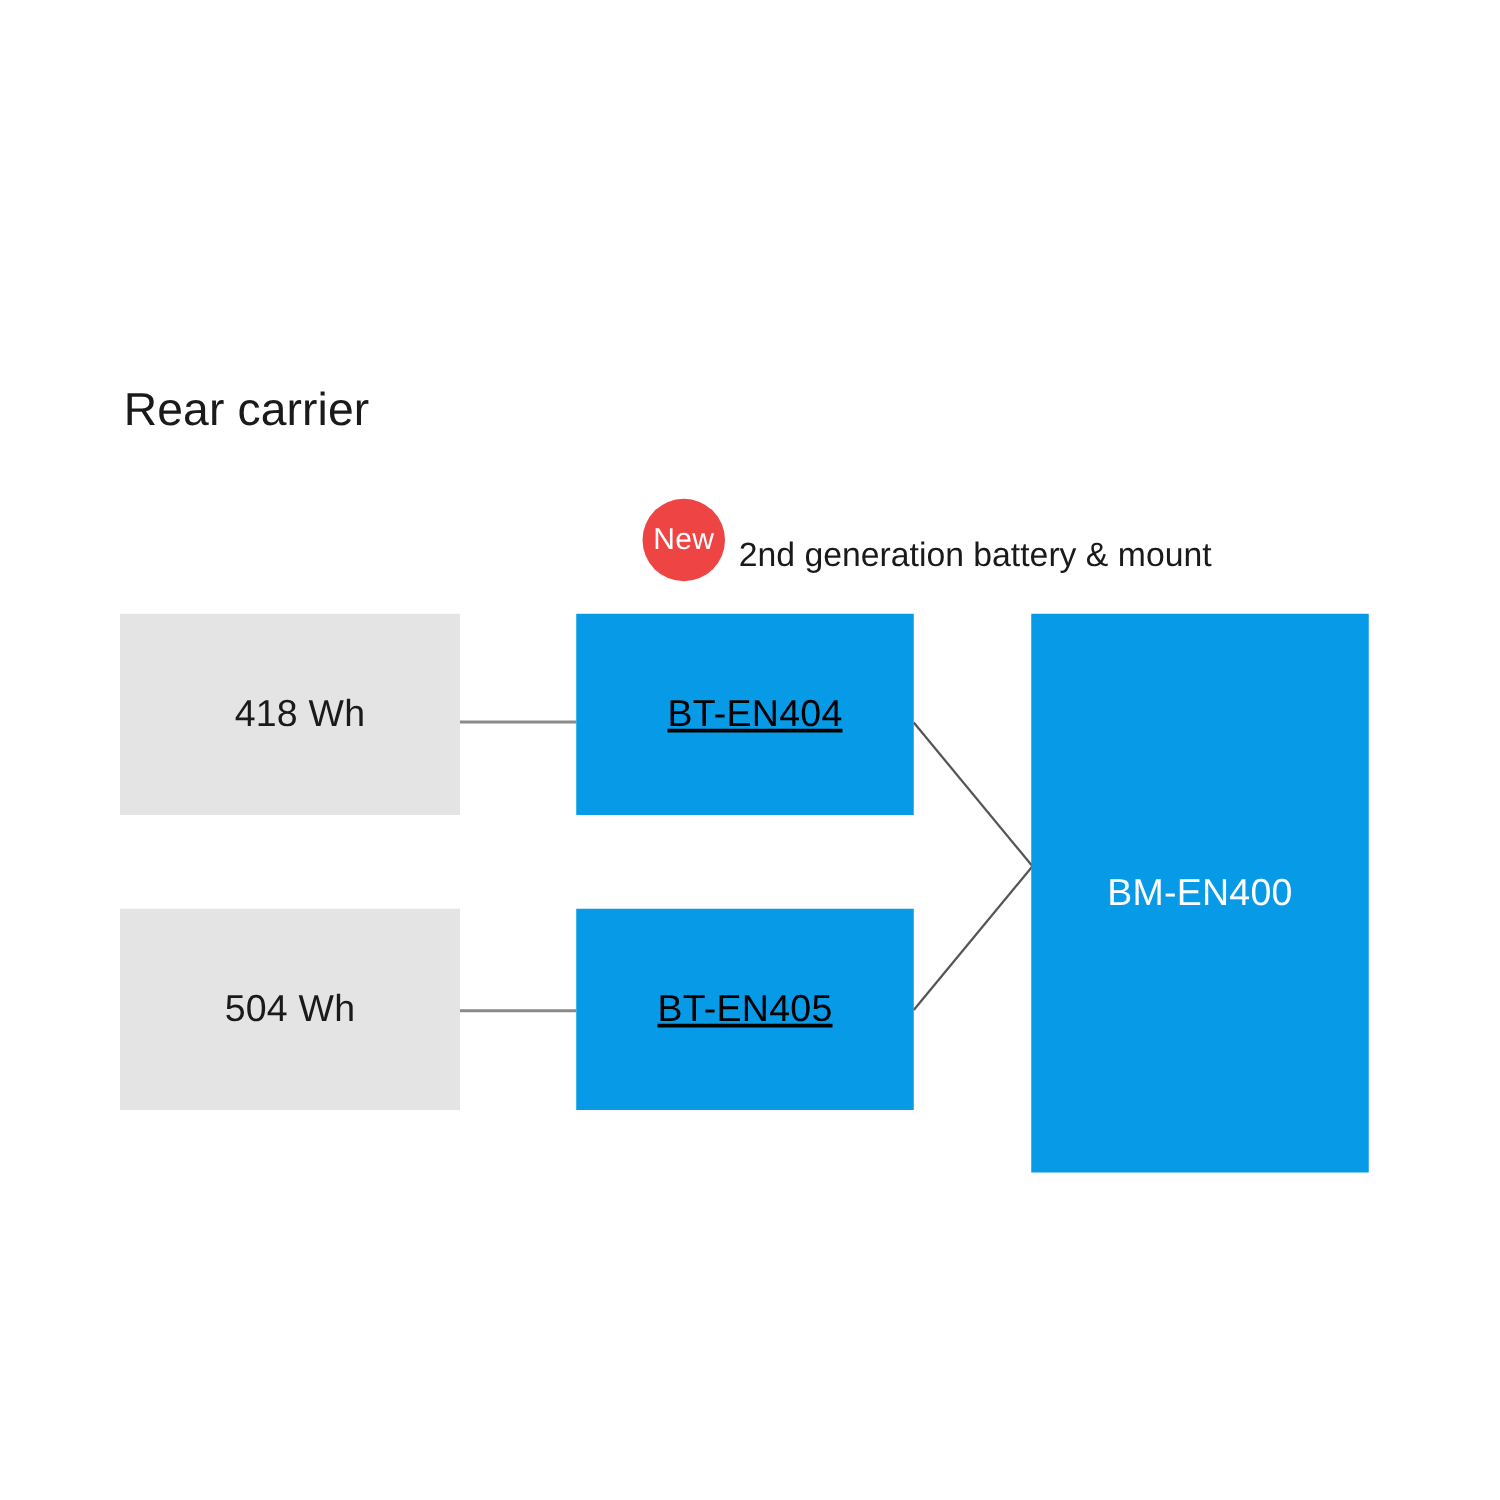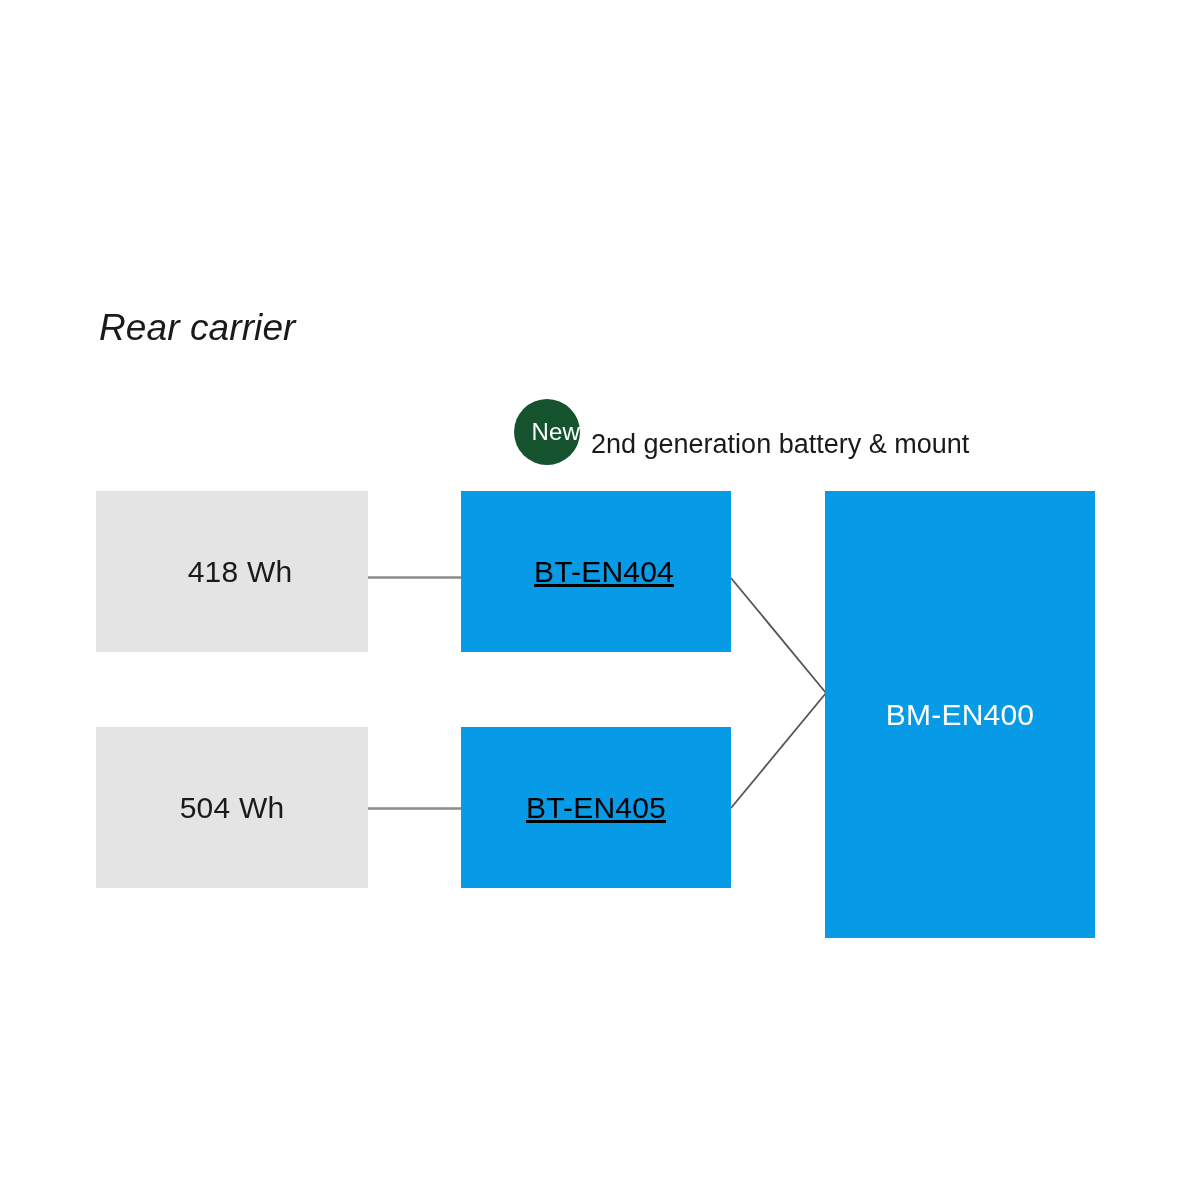--- a/index.html
+++ b/index.html
@@ -23,21 +23,20 @@
   .page-title {
     position: absolute;
     left: 99px;
     top: 306px;
     font-size: 37px;
     line-height: 44px;
     font-weight: 400;
     color: #1a1a1a;
     letter-spacing: 0.1px;
     white-space: nowrap;
-    font-style: italic;
   }
 
   .col-label {
     position: absolute;
     font-size: 27px;
     line-height: 34px;
     font-weight: 400;
     color: #1a1a1a;
     white-space: nowrap;
   }
@@ -54,24 +53,24 @@
     left: 514px;
     top: 399px;
     display: flex;
     align-items: center;
     white-space: nowrap;
   }
   .new-badge {
     width: 66px;
     height: 66px;
     border-radius: 50%;
-    background: #14532d;
+    background: #ef4444;
     display: flex;
     align-items: center;
-    justify-content: flex-end;
+    justify-content: center;
     flex: 0 0 auto;
   }
   .new-badge-text {
     color: #ffffff;
     font-size: 24px;
     line-height: 24px;
     font-weight: 400;
     letter-spacing: 0.2px;
   }
   .new-row-label {

